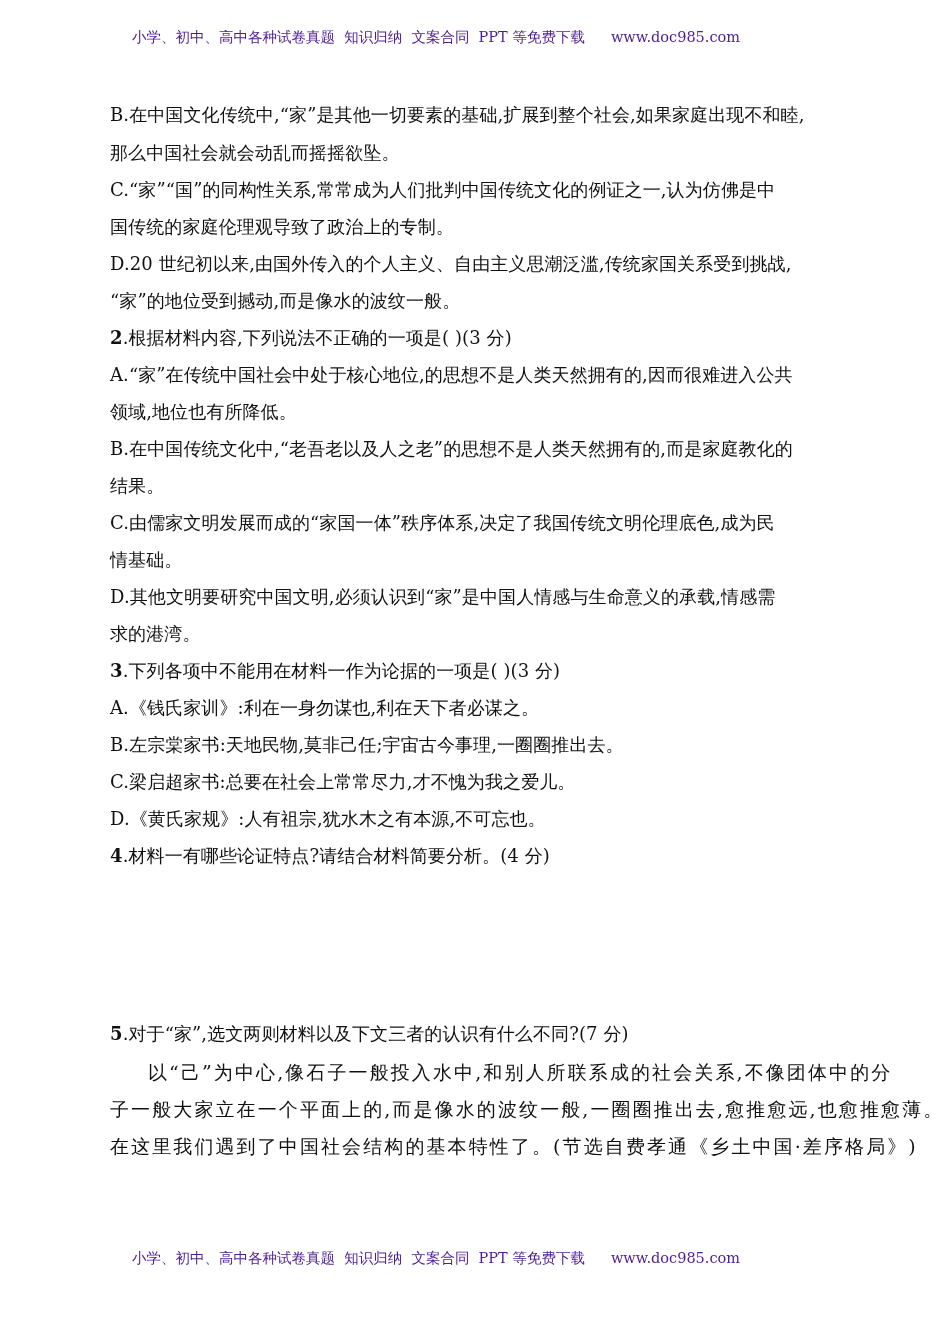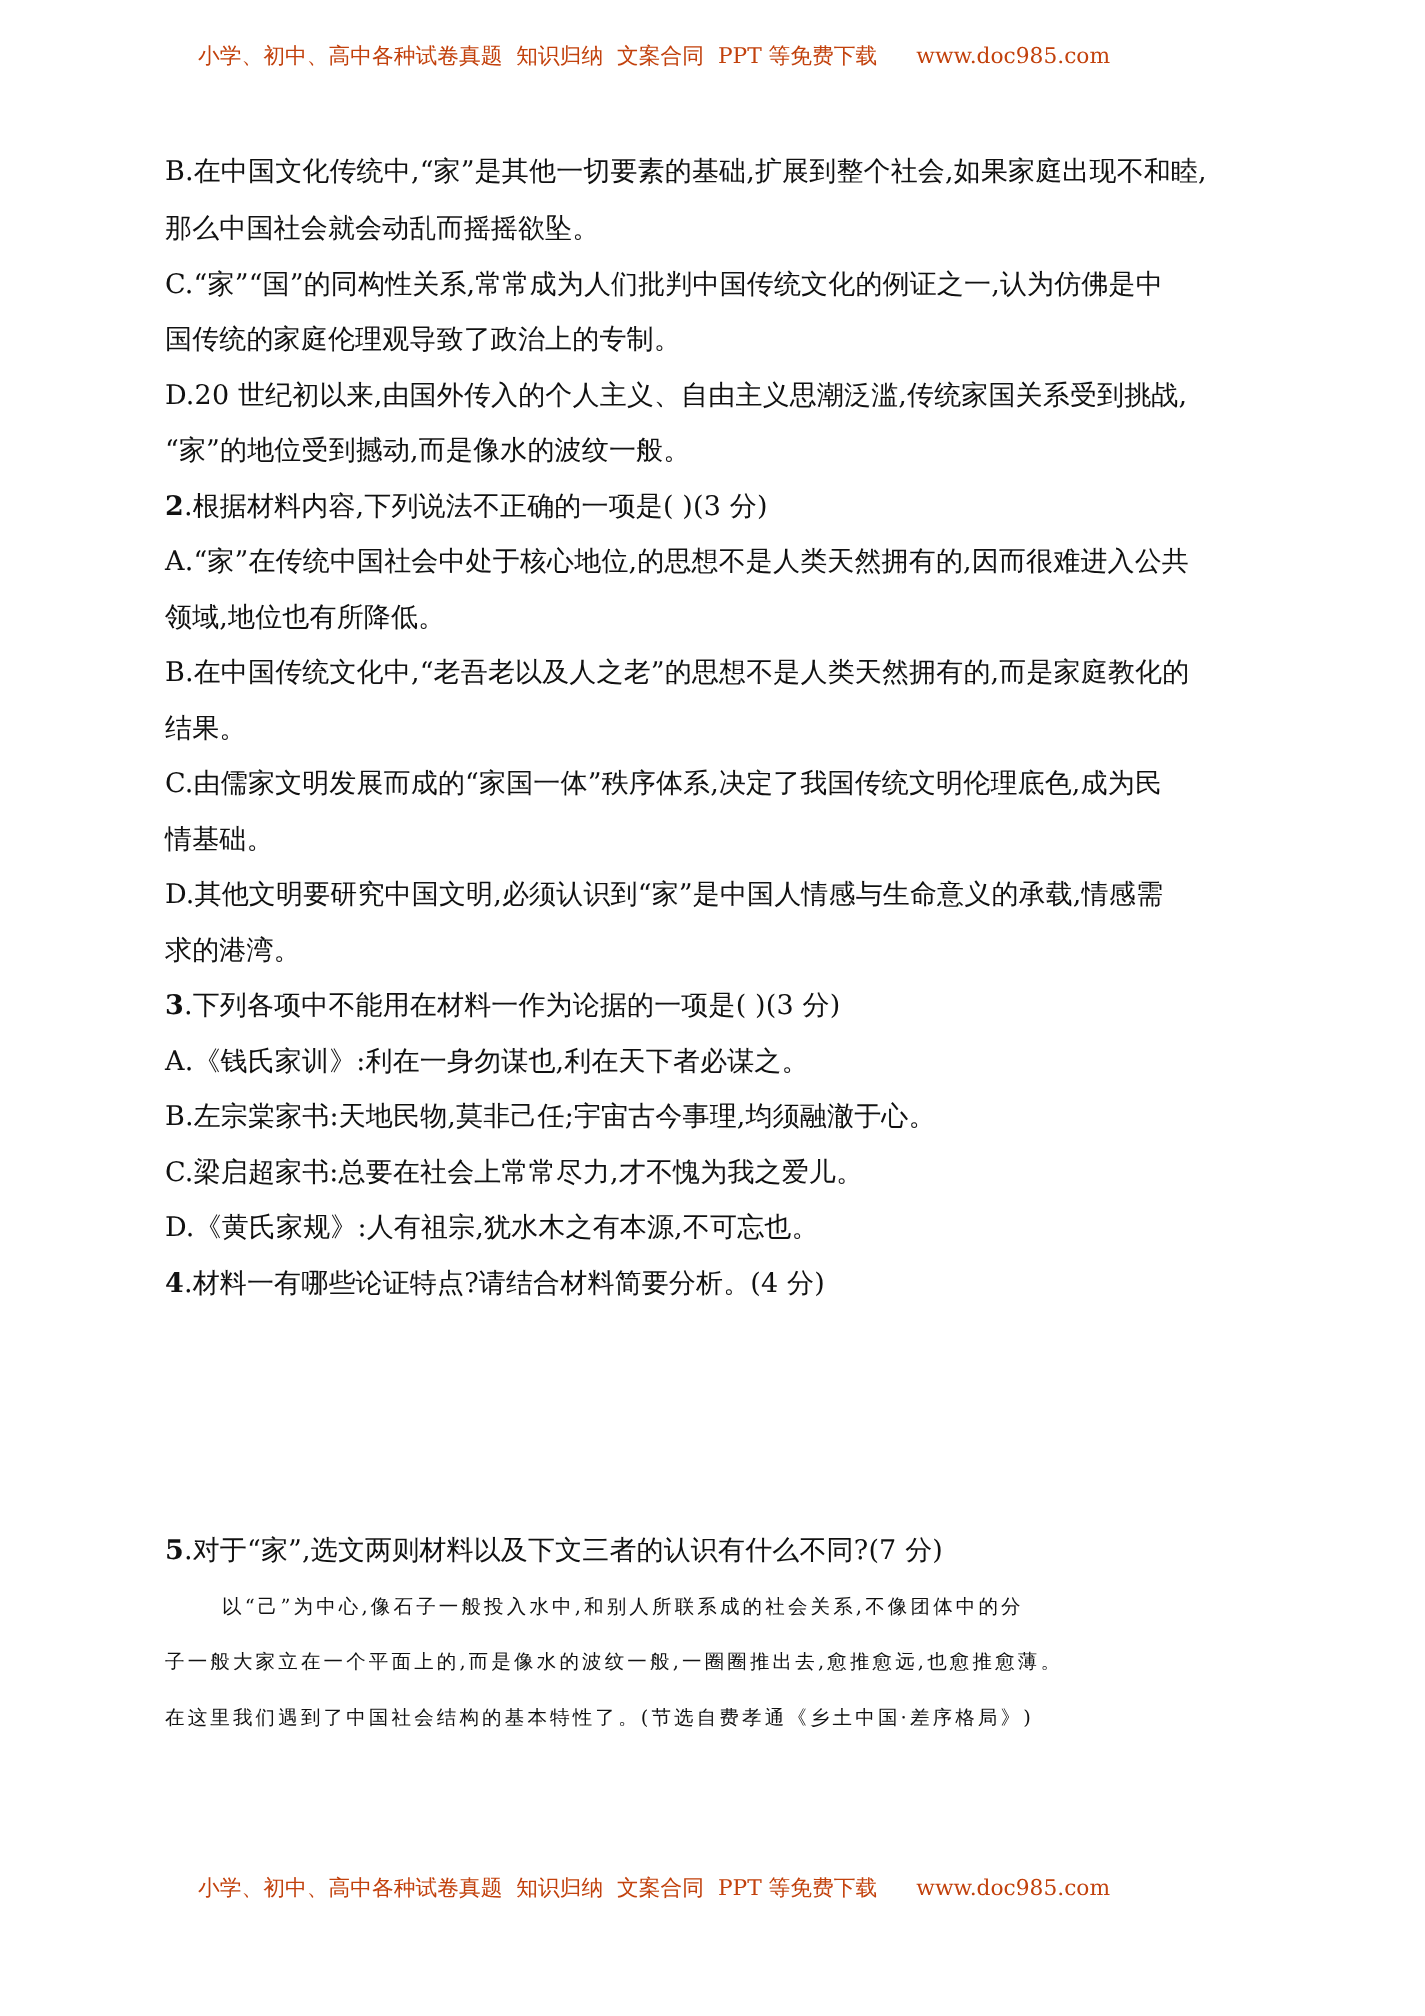--- a/index.html
+++ b/index.html
@@ -3,34 +3,34 @@
 <meta charset="utf-8">
 <style>
   html, body { margin: 0; padding: 0; background: #ffffff; }
   body {
     width: 950px; height: 1344px; position: relative; overflow: hidden;
     font-family: "DejaVu Serif", "Liberation Serif", serif;
     color: #111111;
   }
   .header, .footer {
     position: absolute; left: 0; width: 872px; text-align: center;
-    font-size: 14.5px; color: #c2410c; white-space: pre;
+    font-size: 14.5px; color: #4c1d95; white-space: pre;
     font-family: "DejaVu Serif", "Liberation Serif", serif;
   }
   .header { top: 28px; }
   .footer { top: 1249px; }
   .hdr-url { margin-left: 26px; }
   .content { position: absolute; left: 110px; top: 0; width: 735px; }
   .line {
     position: absolute; left: 0; white-space: nowrap;
     font-size: 18px; line-height: 22px; letter-spacing: 0.1px;
   }
   .q-num { font-weight: bold; }
   .kaiti {
-    font-size: 13px; letter-spacing: 2.1px;
+    font-size: 19px; letter-spacing: 2.1px;
   }
   .indent { padding-left: 38px; }
 </style>
 </head>
 <body>
 
 <div class="header"><span>小学、初中、高中各种试卷真题  知识归纳  文案合同  PPT 等免费下载</span><span class="hdr-url">www.doc985.com</span></div>
 
 <div class="content">
 
@@ -46,21 +46,21 @@
   <div class="line" style="top:401px">领域,地位也有所降低。</div>
   <div class="line" style="top:438px">B.在中国传统文化中,“老吾老以及人之老”的思想不是人类天然拥有的,而是家庭教化的</div>
   <div class="line" style="top:475px">结果。</div>
   <div class="line" style="top:512px">C.由儒家文明发展而成的“家国一体”秩序体系,决定了我国传统文明伦理底色,成为民</div>
   <div class="line" style="top:549px">情基础。</div>
   <div class="line" style="top:586px">D.其他文明要研究中国文明,必须认识到“家”是中国人情感与生命意义的承载,情感需</div>
   <div class="line" style="top:623px">求的港湾。</div>
 
   <div class="line" style="top:660px"><span class="q-num">3</span><span>.下列各项中不能用在材料一作为论据的一项是(        )(3 分)</span></div>
   <div class="line" style="top:697px">A.《钱氏家训》:利在一身勿谋也,利在天下者必谋之。</div>
-  <div class="line" style="top:734px">B.左宗棠家书:天地民物,莫非己任;宇宙古今事理,均须融澈于心。</div>
+  <div class="line" style="top:734px">B.左宗棠家书:天地民物,莫非己任;宇宙古今事理,一圈圈推出去。</div>
   <div class="line" style="top:771px">C.梁启超家书:总要在社会上常常尽力,才不愧为我之爱儿。</div>
   <div class="line" style="top:808px">D.《黄氏家规》:人有祖宗,犹水木之有本源,不可忘也。</div>
 
   <div class="line" style="top:845px"><span class="q-num">4</span><span>.材料一有哪些论证特点?请结合材料简要分析。(4 分)</span></div>
 
   <div class="line" style="top:1023px"><span class="q-num">5</span><span>.对于“家”,选文两则材料以及下文三者的认识有什么不同?(7 分)</span></div>
 
   <div class="line kaiti indent" style="top:1061px">以“己”为中心,像石子一般投入水中,和别人所联系成的社会关系,不像团体中的分</div>
   <div class="line kaiti" style="top:1098px">子一般大家立在一个平面上的,而是像水的波纹一般,一圈圈推出去,愈推愈远,也愈推愈薄。</div>
   <div class="line kaiti" style="top:1135px">在这里我们遇到了中国社会结构的基本特性了。(节选自费孝通《乡土中国·差序格局》)</div>

